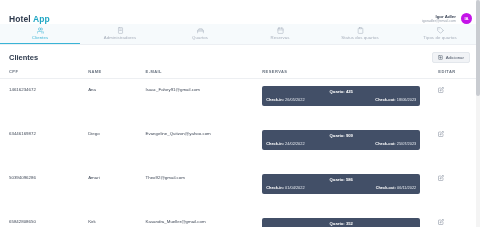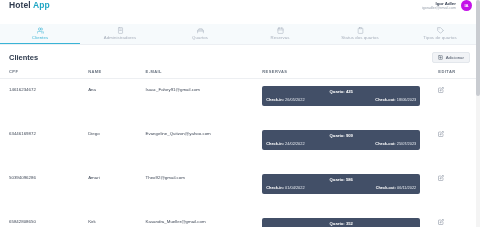--- a/index.html
+++ b/index.html
@@ -8,21 +8,21 @@
     overflow: hidden;
     background: #ffffff;
     font-family: "Liberation Sans", sans-serif;
     color: #2b3445;
   }
   #app { width: 480px; height: 227px; position: relative; background: #fff; }
 
   
   .topbar {
     height: 24px;
-    display: flex; align-items: flex-start; justify-content: space-between;
+    display: flex; align-items: flex-end; justify-content: space-between;
     padding: 0 8px 0 9px;
     background: #ffffff;
   }
   .brand { font-size: 8.5px; font-weight: 700; letter-spacing: .1px; color: #2f3b4e; }
   .brand .accent { color: #1fa6c4; }
 
   .user-block { display: flex; align-items: center; gap: 5px; }
   .user-text { text-align: right; line-height: 1.15; }
   .user-name { font-size: 4.4px; font-weight: 700; color: #3a4456; }
   .user-mail { font-size: 3.6px; color: #9aa2ae; }

